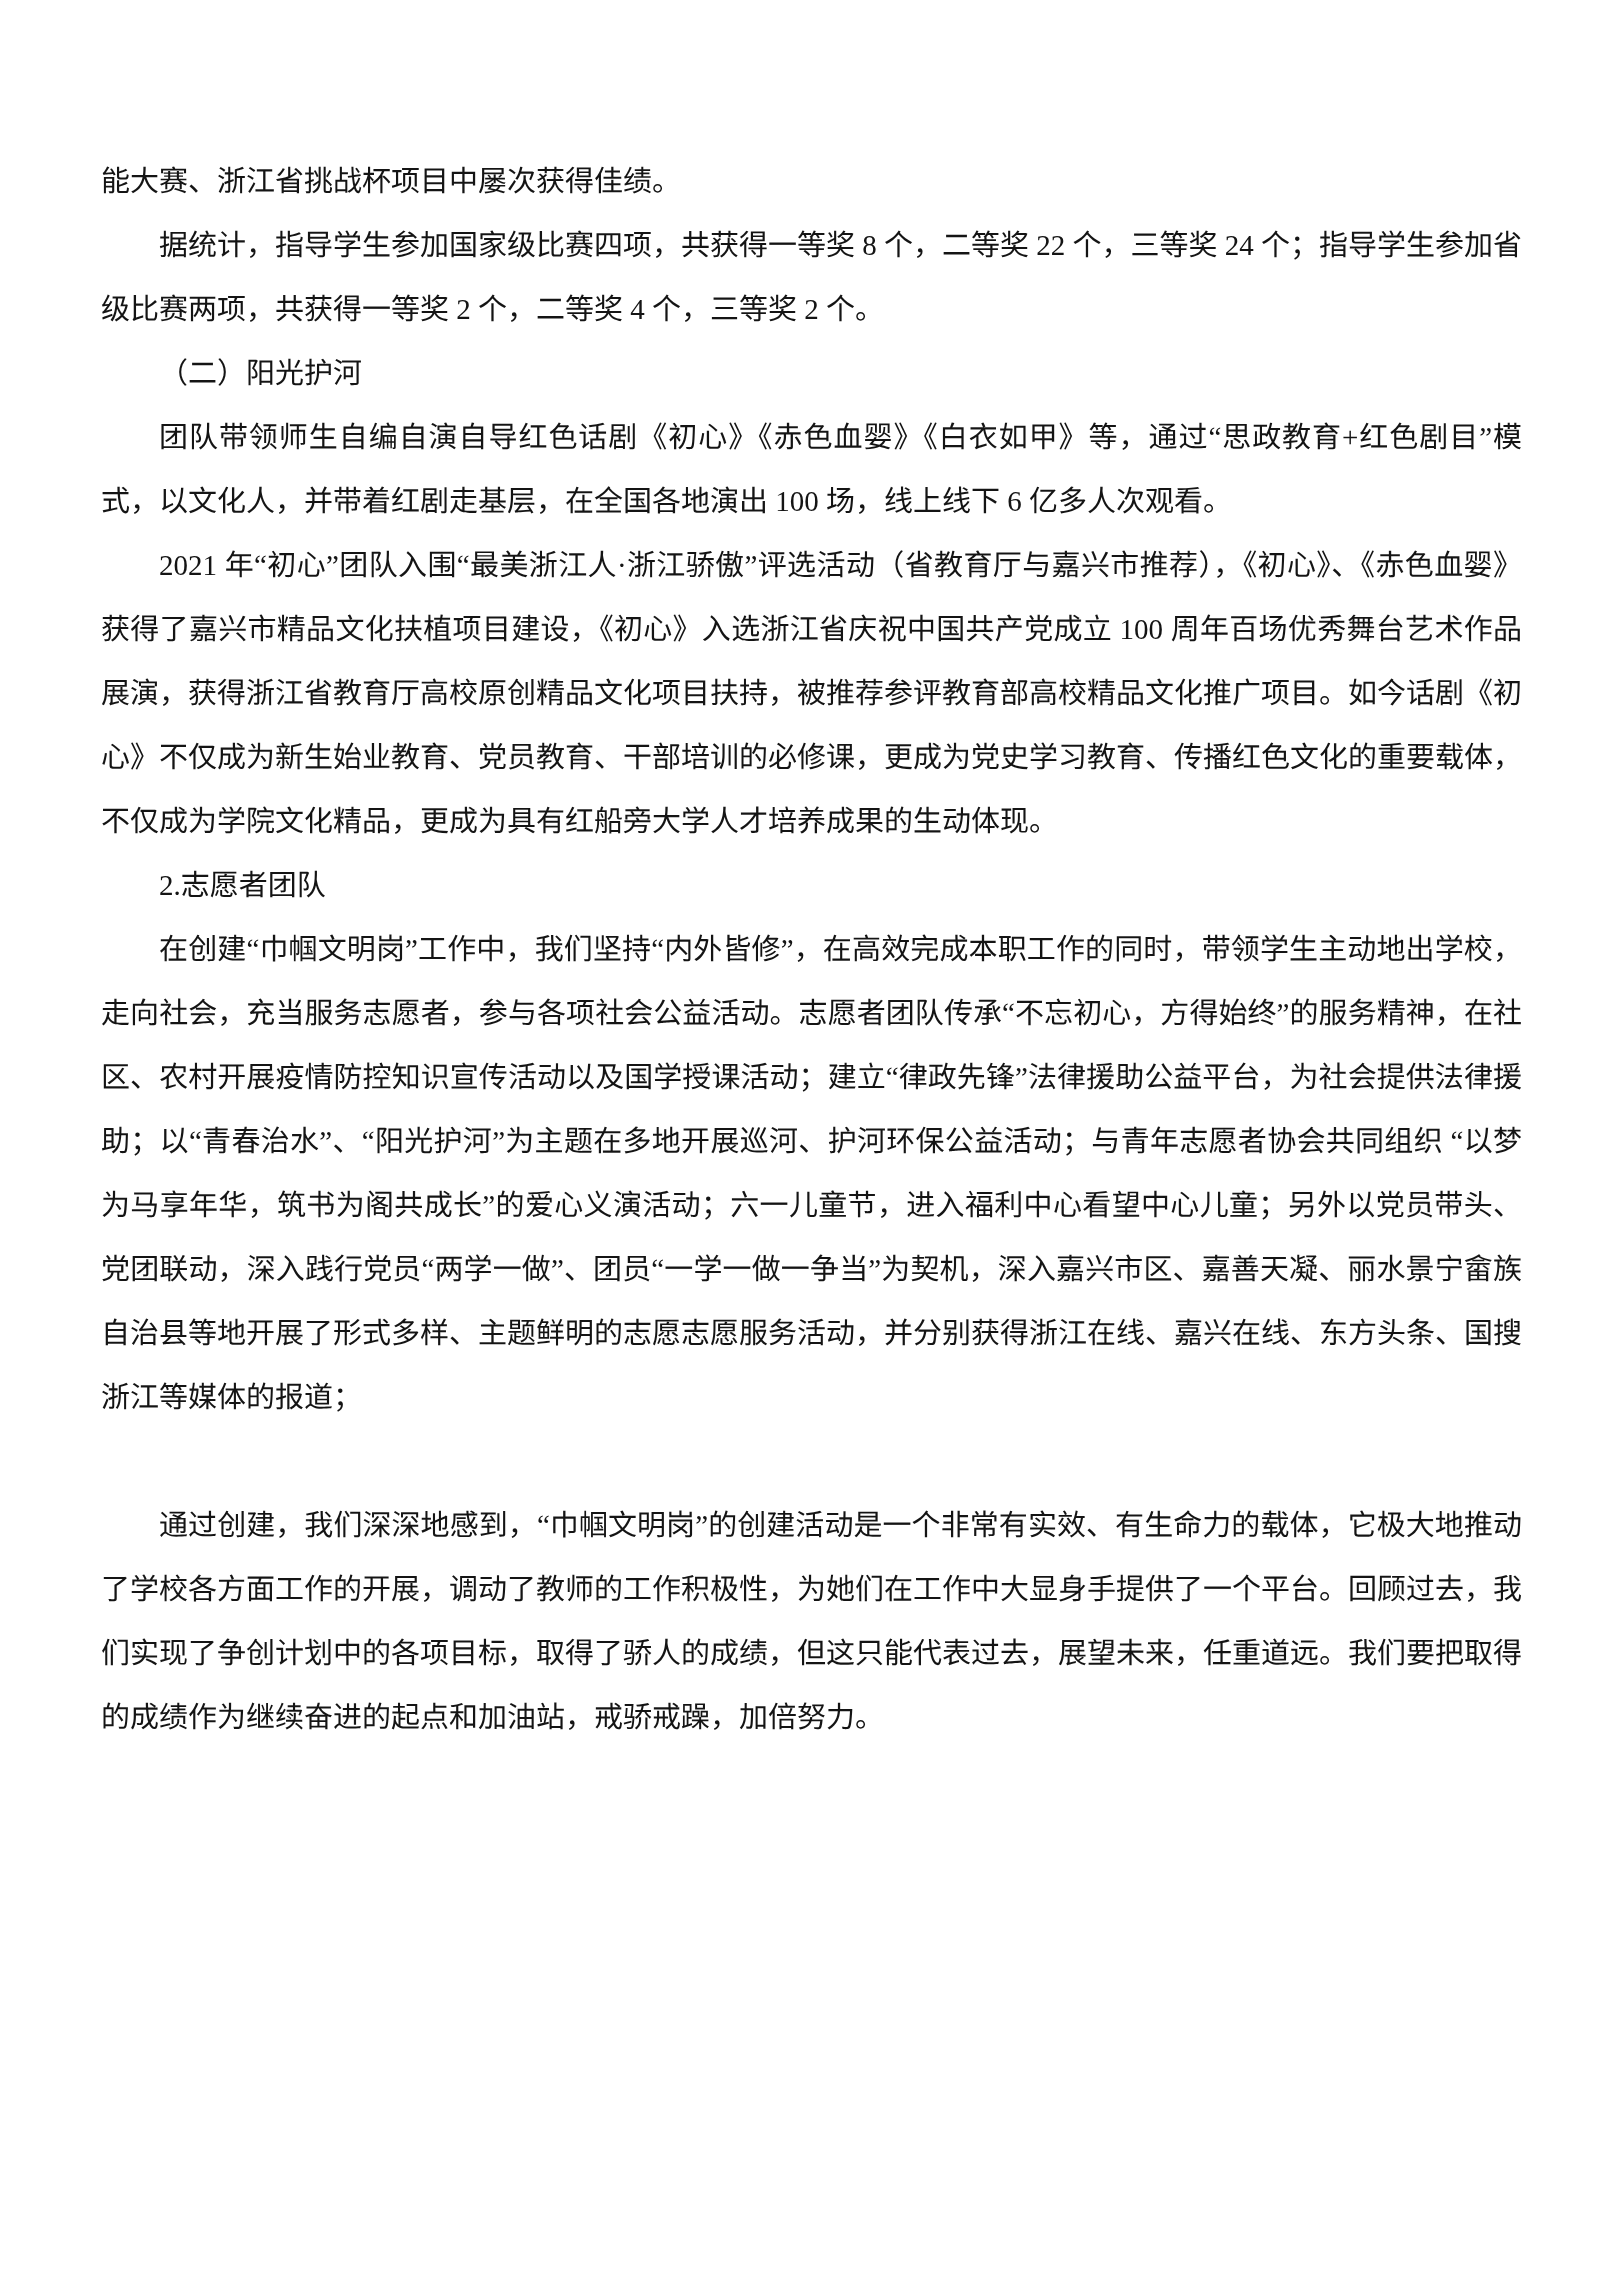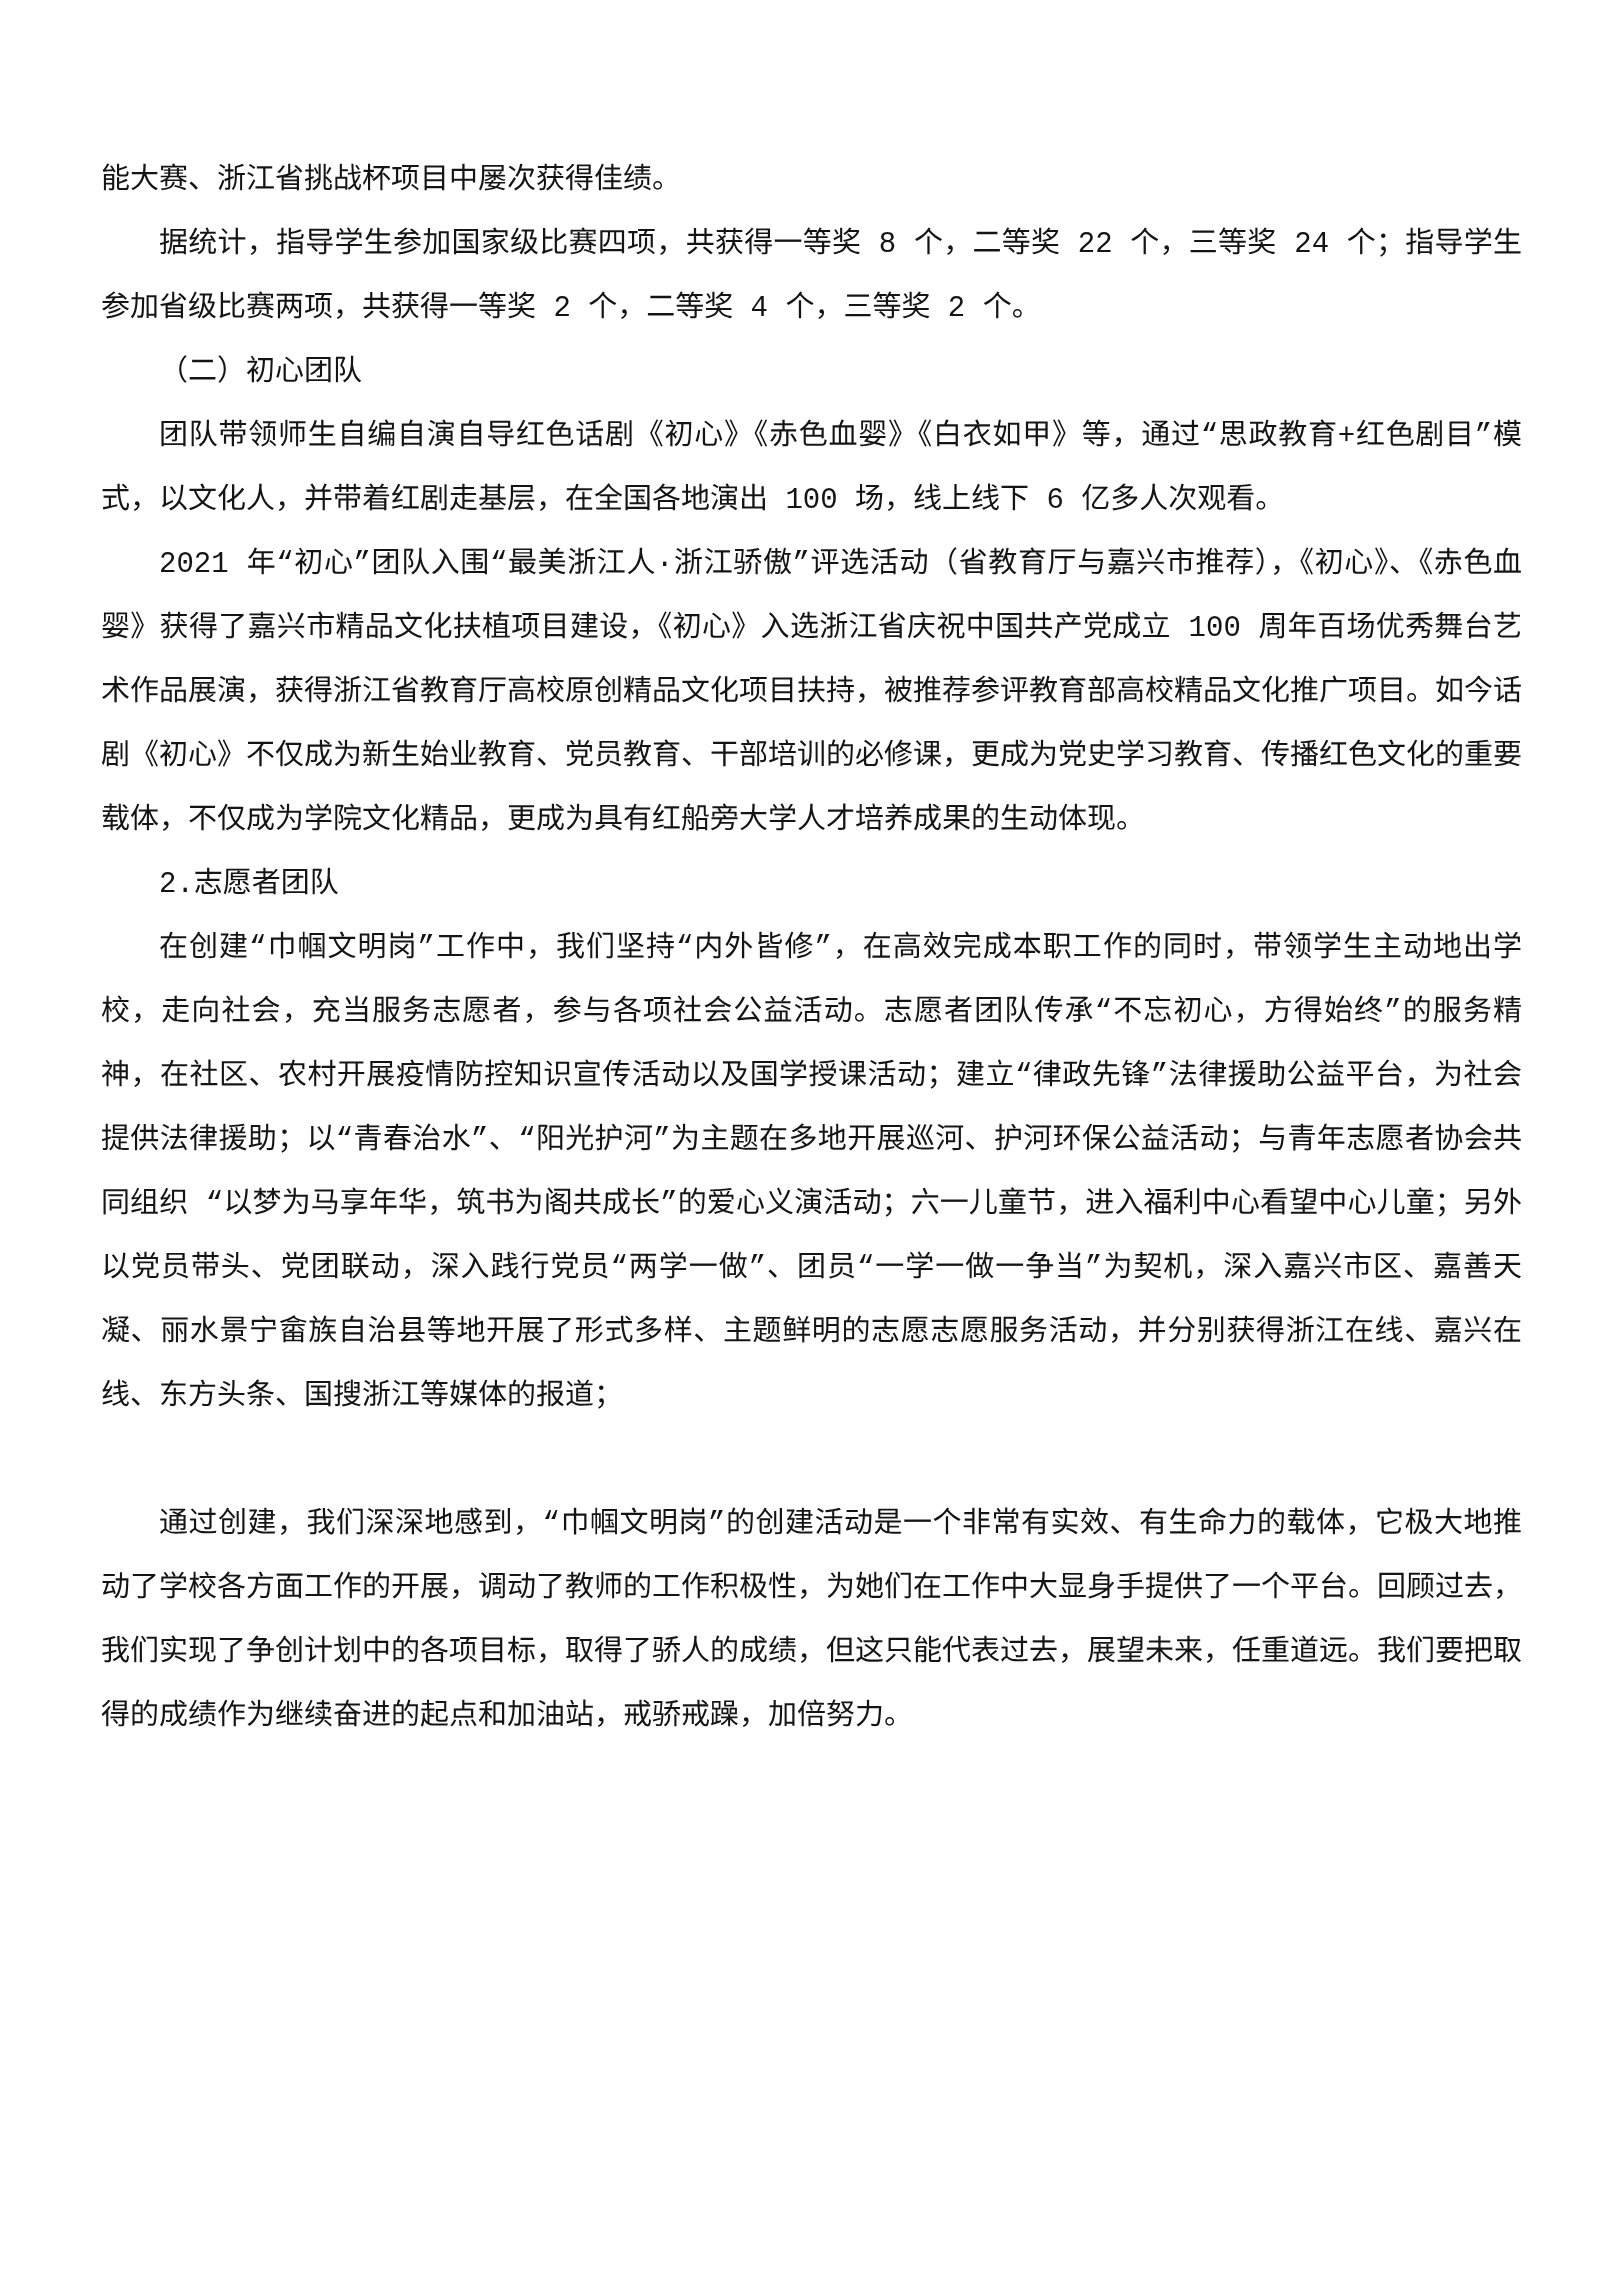--- a/index.html
+++ b/index.html
@@ -8,21 +8,21 @@
     background: #ffffff;
   }
   .page {
     position: relative;
     width: 1621px;
     height: 2293px;
     box-sizing: border-box;
     margin: 0 auto;
     background: #ffffff;
     padding: 149px 99px 0 101px;
-    font-family: Liberation Mono, monospace;
+    font-family: Liberation Serif, serif;
     font-size: 29px;
     line-height: 64px;
     color: #141414;
     overflow: hidden;
   }
   .para {
     margin: 0;
     text-align: justify;
     text-align-last: left;
     word-break: break-all;
@@ -33,21 +33,21 @@
   .blank-line {
     height: 64px;
   }
 </style>
 </head>
 <body>
 
 <div class="page">
   <p class="para">能大赛、浙江省挑战杯项目中屡次获得佳绩。</p>
   <p class="para indent">据统计，指导学生参加国家级比赛四项，共获得一等奖 8 个，二等奖 22 个，三等奖 24 个；指导学生参加省级比赛两项，共获得一等奖 2 个，二等奖 4 个，三等奖 2 个。</p>
-  <p class="para indent">（二）初心团队</p>
+  <p class="para indent">（二）阳光护河</p>
   <p class="para indent">团队带领师生自编自演自导红色话剧《初心》《赤色血婴》《白衣如甲》等，通过“思政教育+红色剧目”模式，以文化人，并带着红剧走基层，在全国各地演出 100 场，线上线下 6 亿多人次观看。</p>
   <p class="para indent">2021 年“初心”团队入围“最美浙江人·浙江骄傲”评选活动（省教育厅与嘉兴市推荐），《初心》、《赤色血婴》获得了嘉兴市精品文化扶植项目建设，《初心》入选浙江省庆祝中国共产党成立 100 周年百场优秀舞台艺术作品展演，获得浙江省教育厅高校原创精品文化项目扶持，被推荐参评教育部高校精品文化推广项目。如今话剧《初心》不仅成为新生始业教育、党员教育、干部培训的必修课，更成为党史学习教育、传播红色文化的重要载体，不仅成为学院文化精品，更成为具有红船旁大学人才培养成果的生动体现。</p>
   <p class="para indent">2.志愿者团队</p>
   <p class="para indent">在创建“巾帼文明岗”工作中，我们坚持“内外皆修”，在高效完成本职工作的同时，带领学生主动地出学校，走向社会，充当服务志愿者，参与各项社会公益活动。志愿者团队传承“不忘初心，方得始终”的服务精神，在社区、农村开展疫情防控知识宣传活动以及国学授课活动；建立“律政先锋”法律援助公益平台，为社会提供法律援助；以“青春治水”、“阳光护河”为主题在多地开展巡河、护河环保公益活动；与青年志愿者协会共同组织 “以梦为马享年华，筑书为阁共成长”的爱心义演活动；六一儿童节，进入福利中心看望中心儿童；另外以党员带头、党团联动，深入践行党员“两学一做”、团员“一学一做一争当”为契机，深入嘉兴市区、嘉善天凝、丽水景宁畲族自治县等地开展了形式多样、主题鲜明的志愿志愿服务活动，并分别获得浙江在线、嘉兴在线、东方头条、国搜浙江等媒体的报道；</p>
   <div class="blank-line"></div>
   <p class="para indent">通过创建，我们深深地感到，“巾帼文明岗”的创建活动是一个非常有实效、有生命力的载体，它极大地推动了学校各方面工作的开展，调动了教师的工作积极性，为她们在工作中大显身手提供了一个平台。回顾过去，我们实现了争创计划中的各项目标，取得了骄人的成绩，但这只能代表过去，展望未来，任重道远。我们要把取得的成绩作为继续奋进的起点和加油站，戒骄戒躁，加倍努力。</p>
 </div>
 
 
 </body></html>

